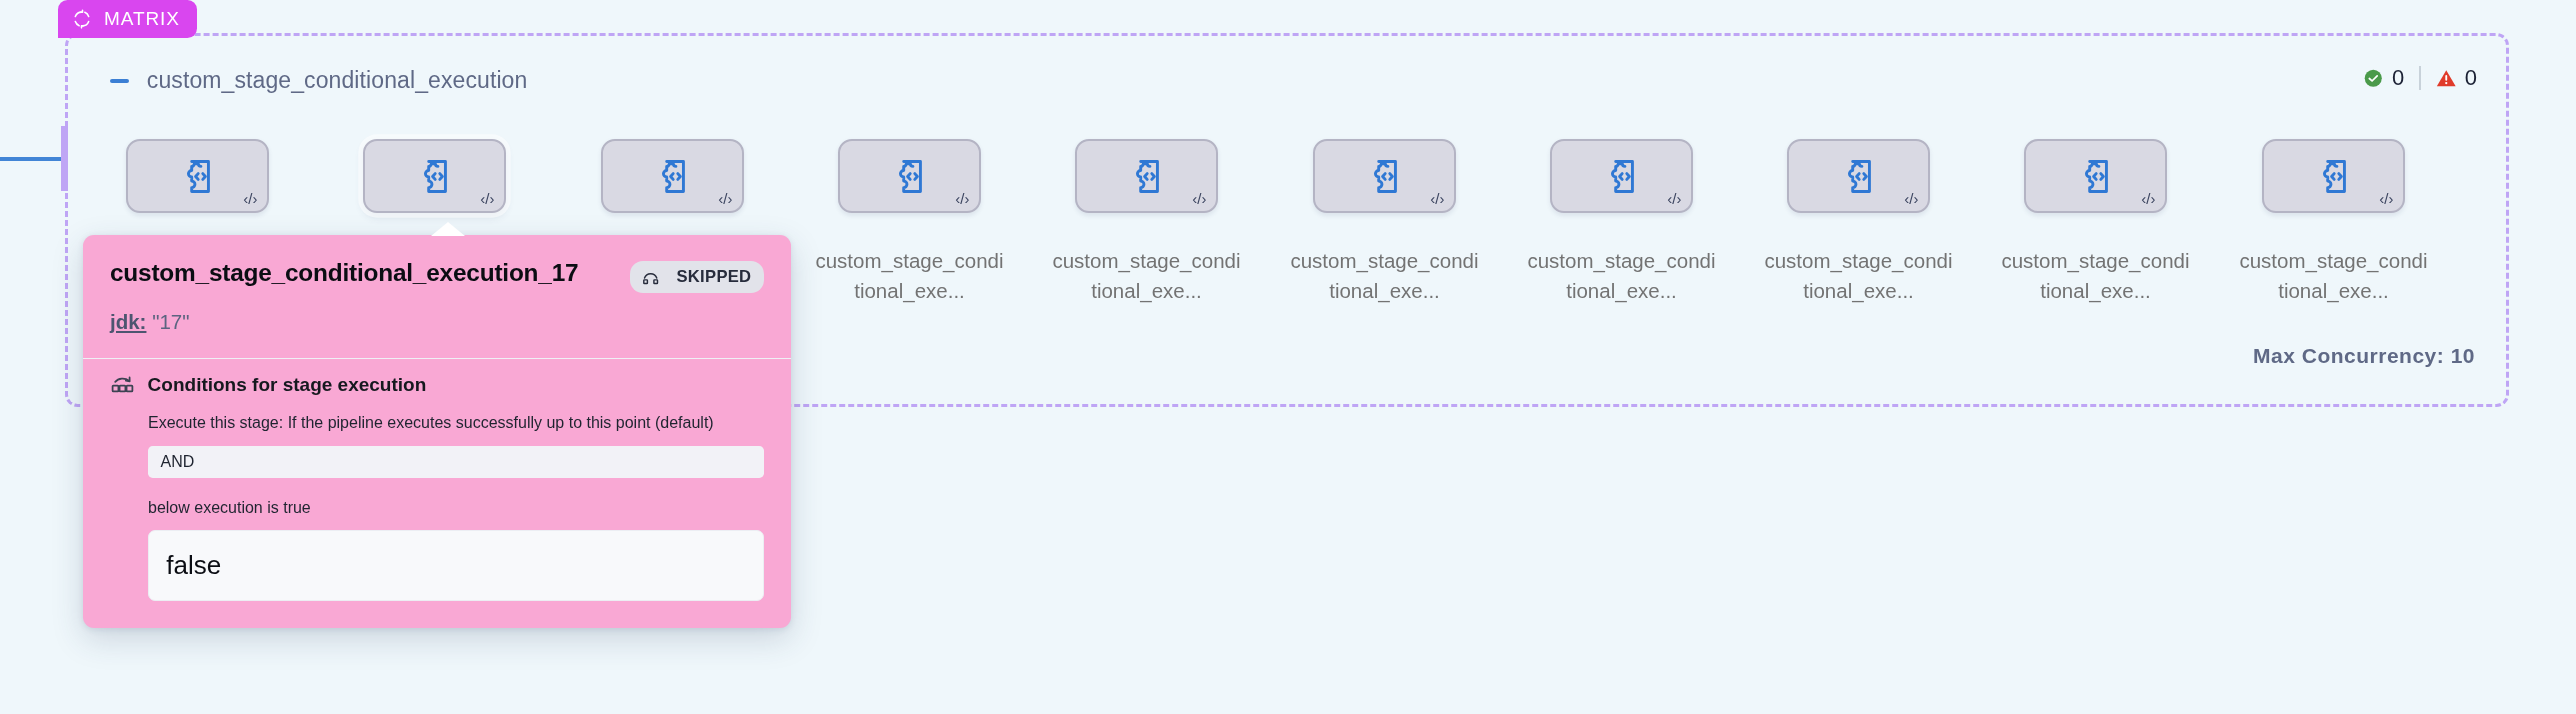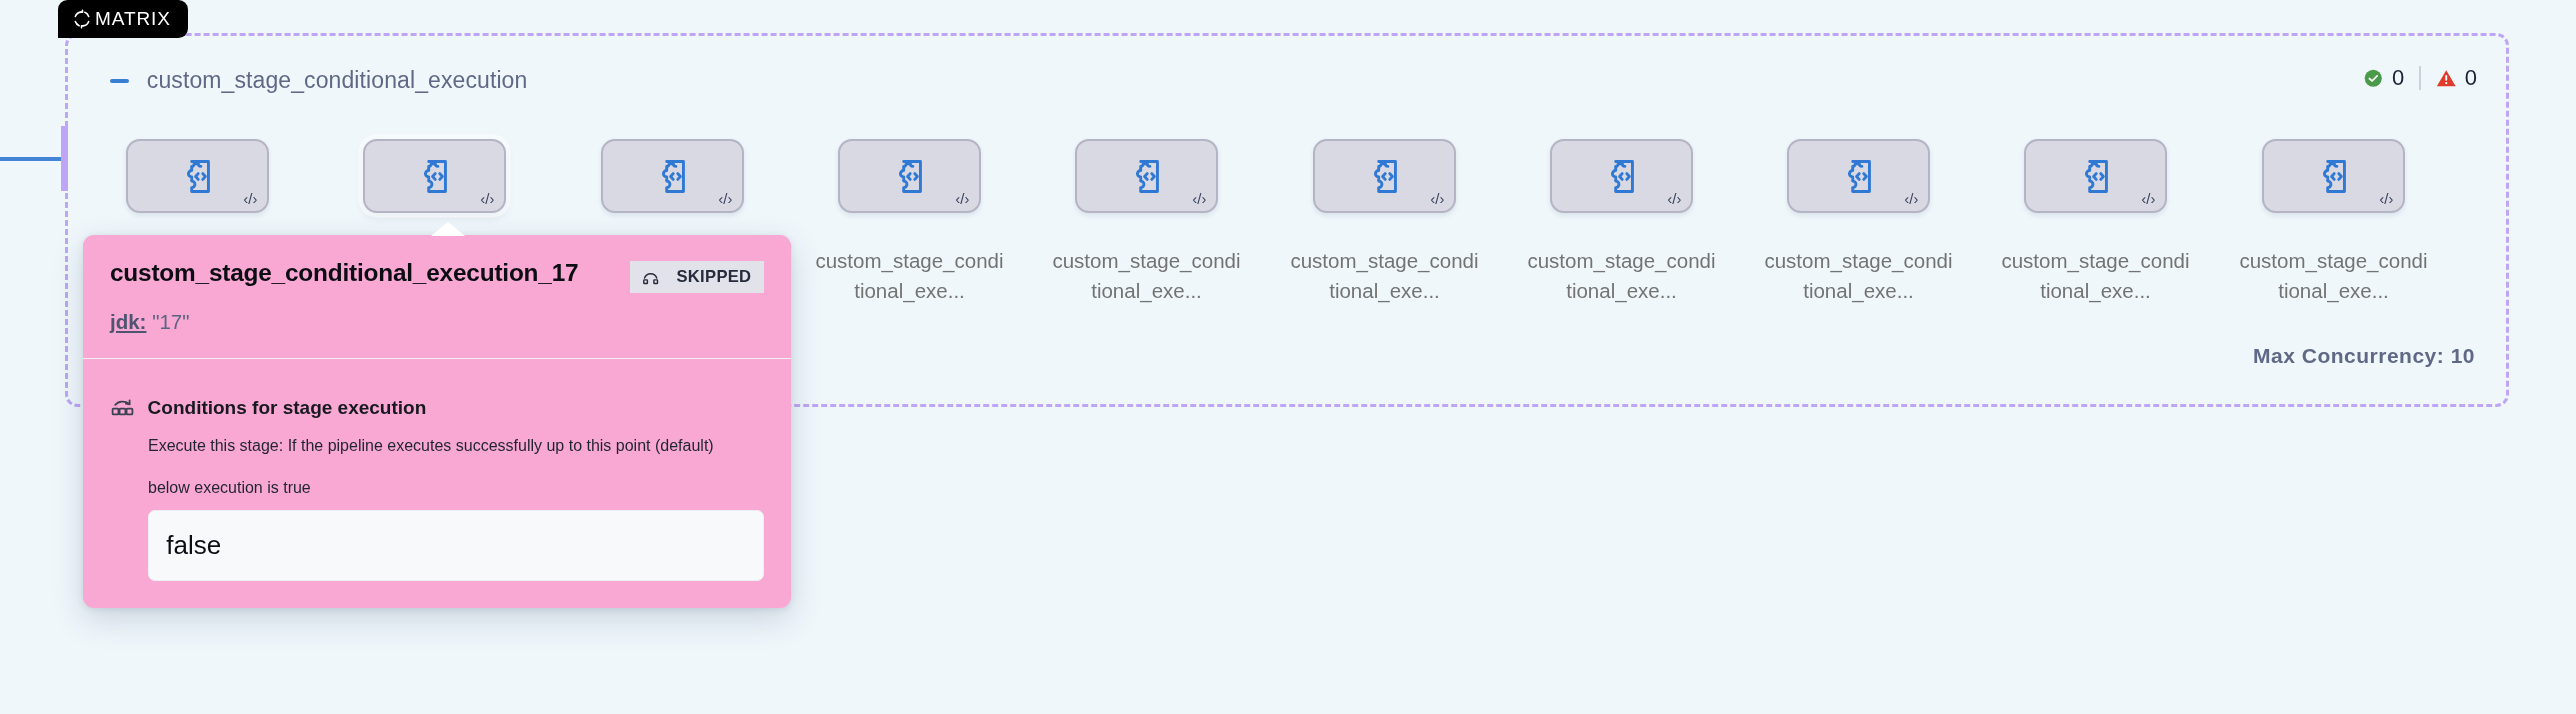--- a/index.html
+++ b/index.html
@@ -51,25 +51,25 @@
     background: #bfa5f5;
   }
 
   
   .matrix-badge {
     position: absolute;
     left: 58px;
     top: 0px;
     height: 38px;
     padding: 0 17.3px 0 14px;
-    background: #000000;
+    background: #d946ef;
     border-radius: 9.5px 9.5px 9.5px 0;
     display: flex;
     align-items: center;
-    gap: 3px;
+    gap: 12px;
     color: #ffffff;
     z-index: 6;
   }
   .matrix-badge .label {
     font-size: 19px;
     letter-spacing: 0.9px;
     font-weight: 400;
     color: #ffffff;
     white-space: nowrap;
   }
@@ -226,40 +226,40 @@
     font-weight: bold;
     color: #0b0d13;
     letter-spacing: -0.2px;
   }
   .skipped-badge {
     flex: none;
     display: flex;
     align-items: center;
     gap: 17px;
     background: #e2e3ea;
-    border-radius: 0;
+    border-radius: 13px;
     padding: 6.3px 12.6px;
     margin-top: 1.6px;
   }
   .skipped-badge .txt {
     font-size: 16.6px;
     font-weight: bold;
     color: #272c3c;
     letter-spacing: 0.3px;
   }
   .skip-icon { width: 17.3px; height: 17.3px; display: block; }
   .popover-sub {
     margin-top: 17.3px;
     font-size: 20.5px;
     color: #5c6480;
   }
   .popover-sub b { font-weight: bold; color: #4d5570; text-decoration: underline; }
   .popover-sub .val { color: #5c6480; }
 
-  .popover-body { padding: 36px 27px 27px 27px; }
+  .popover-body { padding: 13px 27px 27px 27px; }
   .cond-head {
     display: flex;
     align-items: center;
     gap: 12.6px;
   }
   .cond-icon { width: 25px; height: 25px; display: block; }
   .cond-title {
     font-size: 19px;
     font-weight: bold;
     color: #16191f;
@@ -512,19 +512,20 @@
             <path d="M5 9.5 A8.5 7 0 0 1 18.2 8.4"></path>
             <polyline points="18.8 5.2 18.9 9 15.2 8.4"></polyline>
             <rect x="2.5" y="13" width="5.6" height="5.6" rx="0.7"></rect>
             <rect x="9.2" y="13" width="5.6" height="5.6" rx="0.7"></rect>
             <rect x="15.9" y="13" width="5.6" height="5.6" rx="0.7"></rect>
           </svg>
         </span>
         <span class="cond-title">Conditions for stage execution</span>
       </div>
       <div class="cond-desc">Execute this stage: If the pipeline executes successfully up to this point (default)</div>
+      <div class="cond-pill">AND</div>
       <div class="cond-note">below execution is true</div>
       <div class="cond-code">false</div>
     </div>
   </div>
 
 </div>
 
 
 </body></html>

